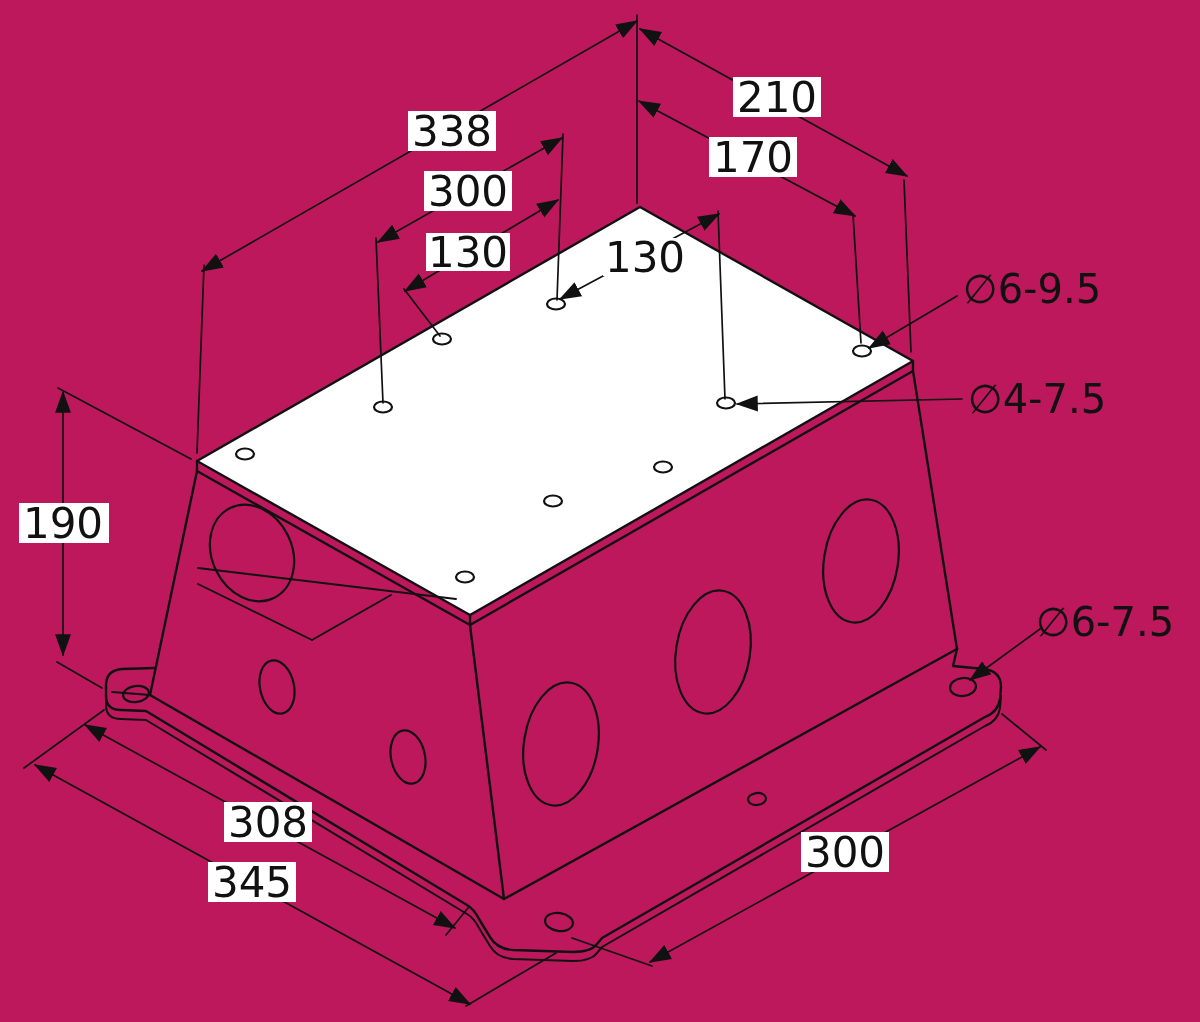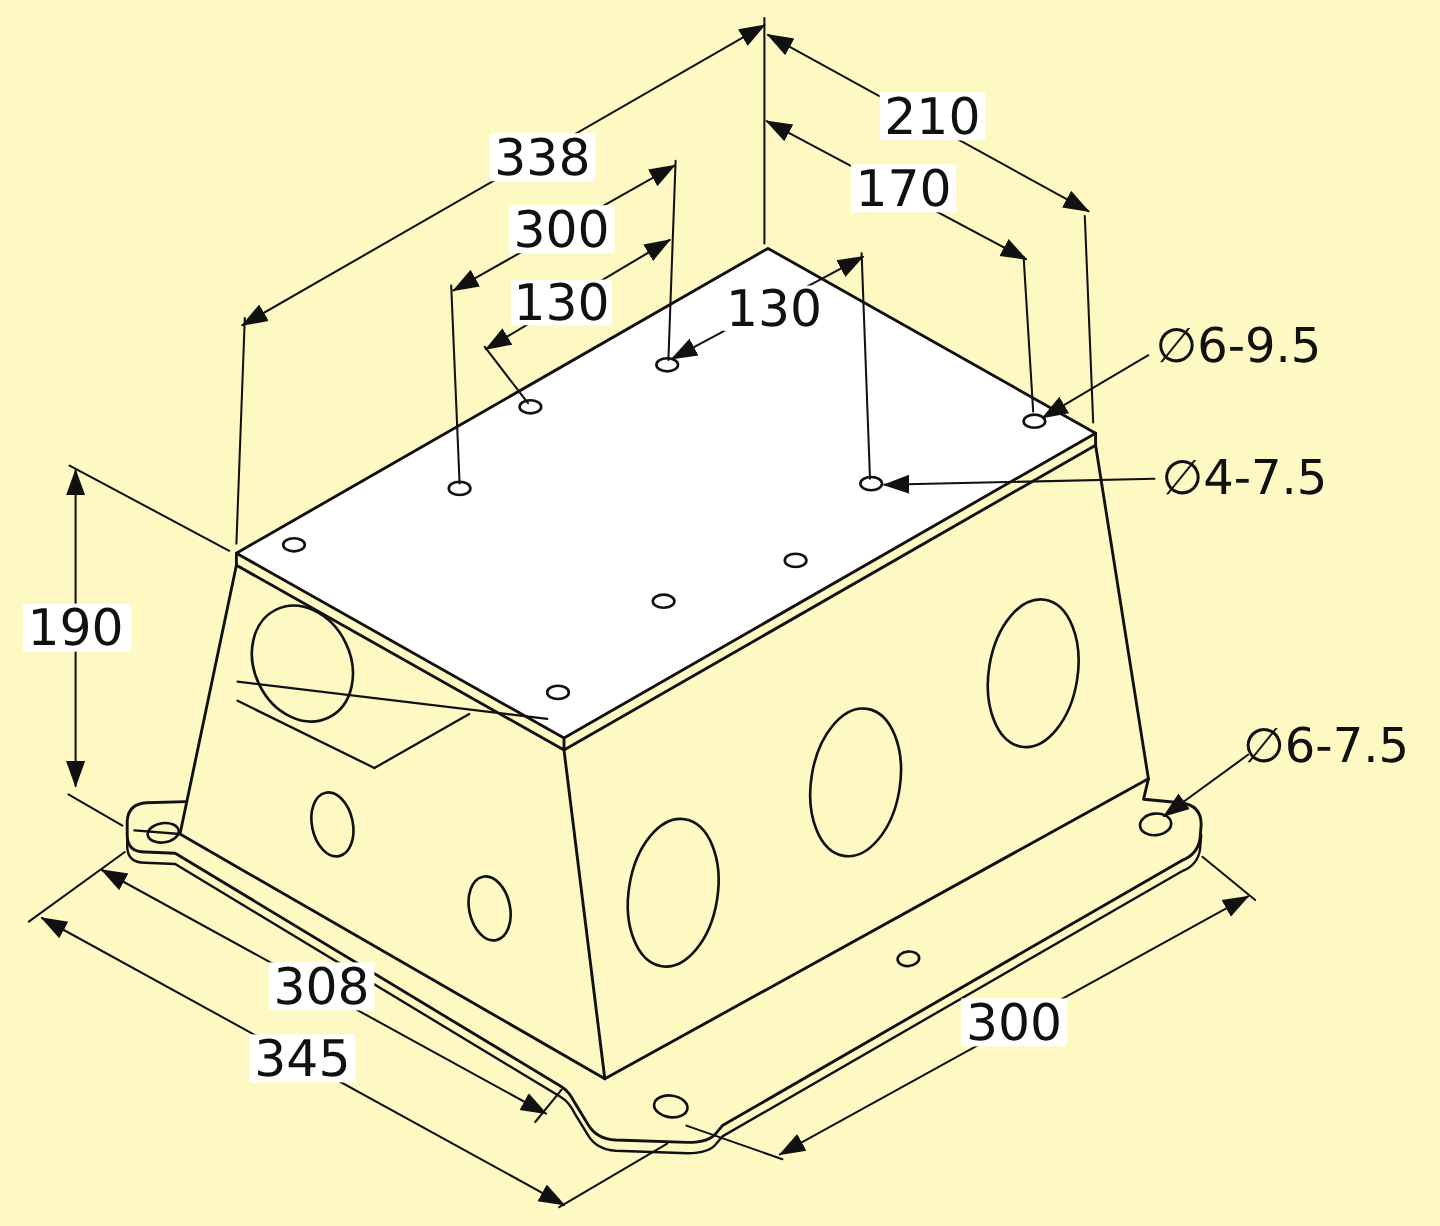--- a/index.html
+++ b/index.html
@@ -1,16 +1,16 @@
 <!DOCTYPE html>
 <html><head>
 <meta charset="utf-8">
 <style>
   html,body{margin:0;padding:0;background:#ffffff;}
-  .canvas{width:1200px;height:1022px;position:relative;background:#fef9c3;overflow:hidden;}
+  .canvas{width:1200px;height:1022px;position:relative;background:#be185d;overflow:hidden;}
   svg{display:block;}
   .dimtext{font-family:"DejaVu Sans",sans-serif;font-size:42px;fill:#111;}
   .callout{font-family:"DejaVu Sans",sans-serif;font-size:40px;fill:#111;}
 </style>
 </head>
 <body>
 
 <div class="canvas">
 <svg width="1200" height="1022" viewBox="0 0 1200 1022">
   <defs>

